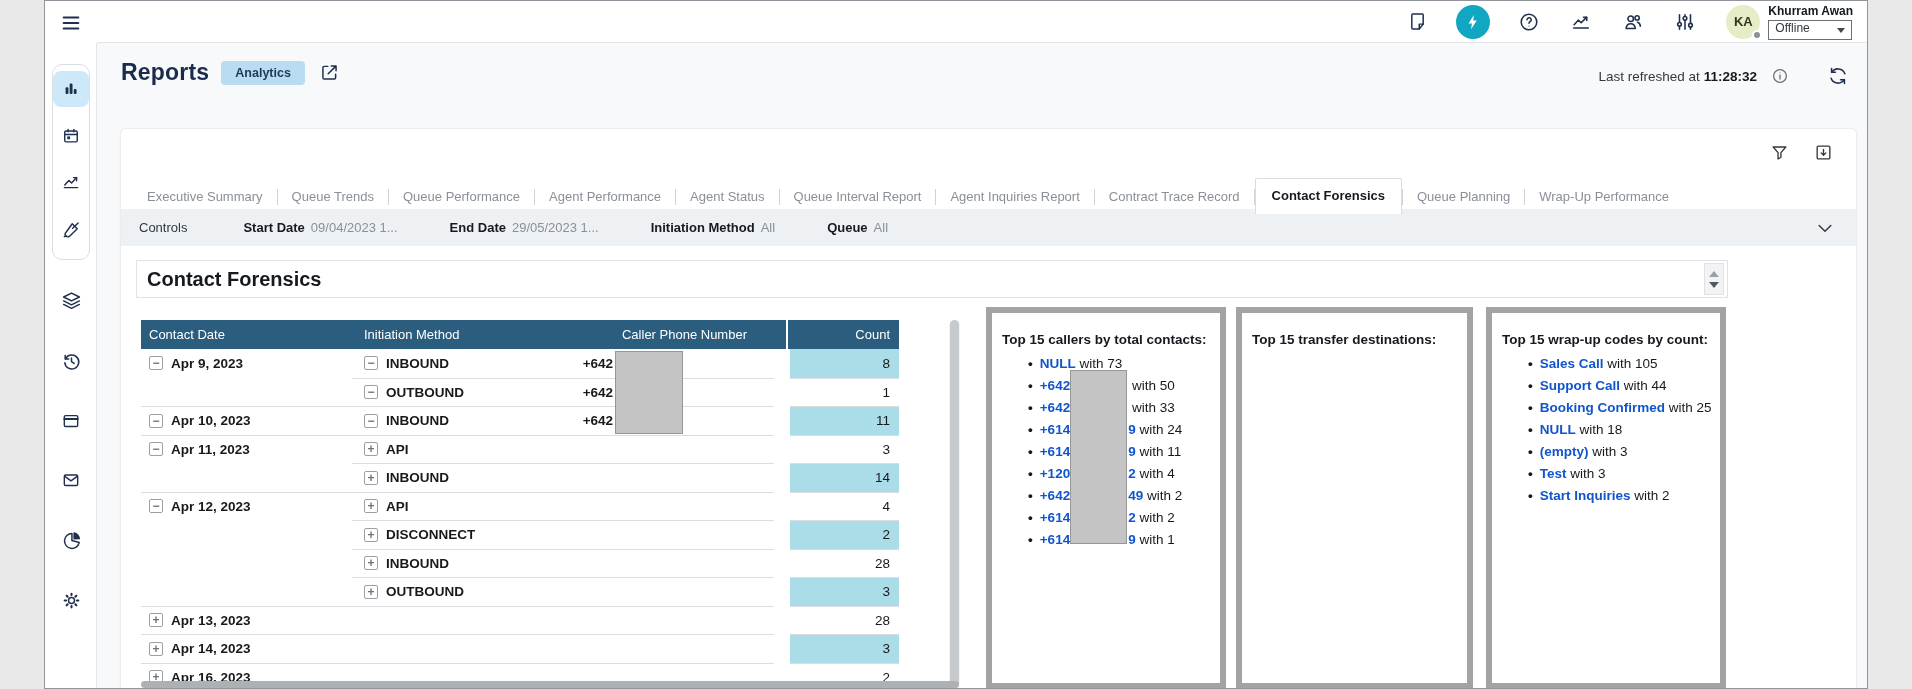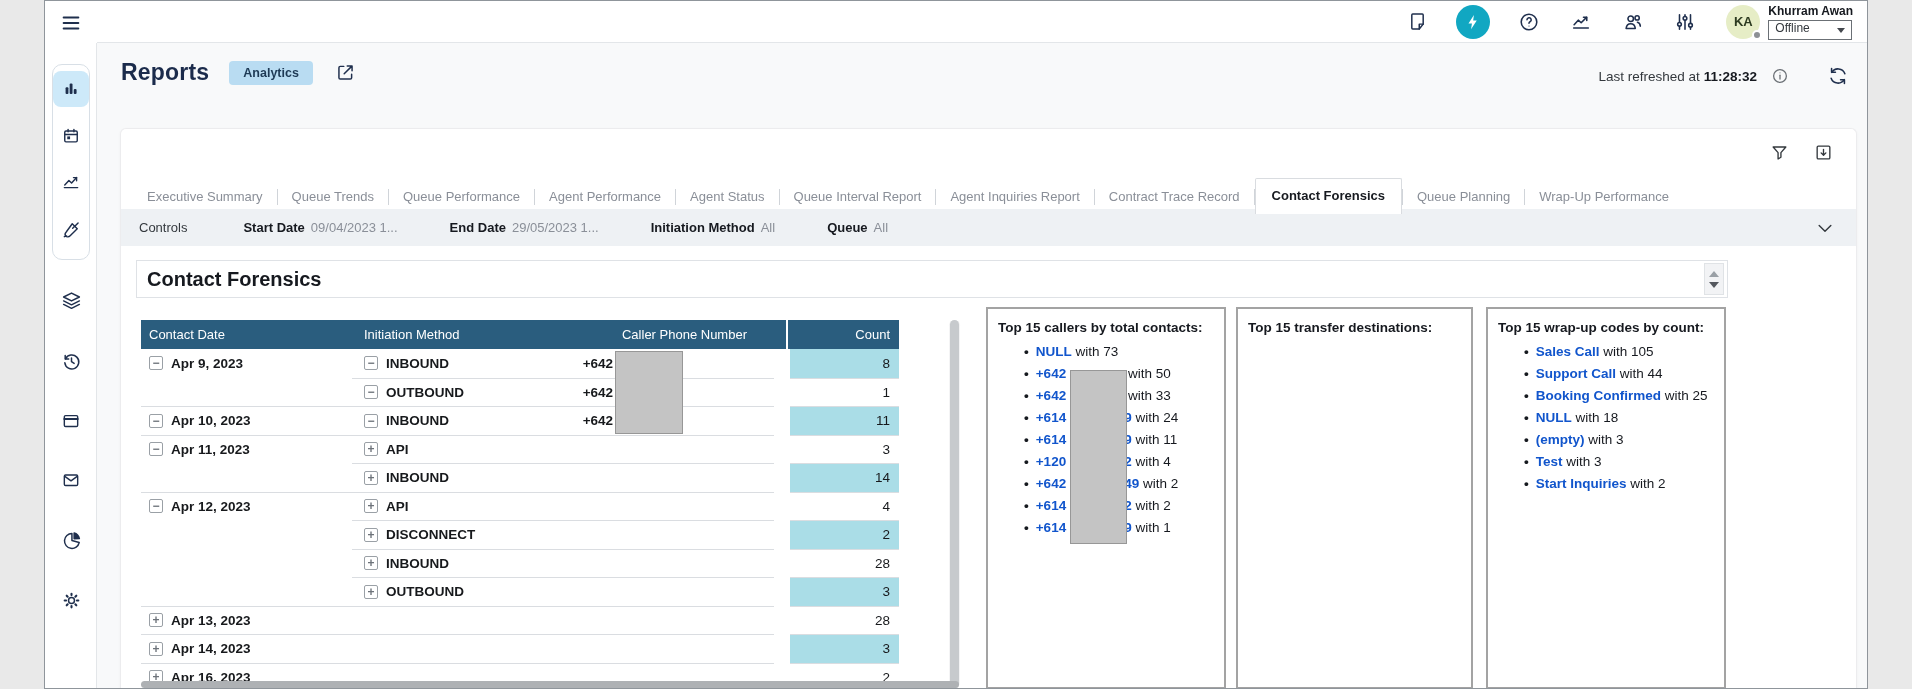--- a/index.html
+++ b/index.html
@@ -32,21 +32,21 @@
   .avatar{position:relative;width:34px;height:34px;border-radius:50%;background:#e6edc6;color:#2c3a20;
     font-size:13px;font-weight:700;display:flex;align-items:center;justify-content:center}
   .status-dot{position:absolute;right:-2px;bottom:-1px;width:10px;height:10px;border-radius:50%;background:#8d9095;border:2px solid #fff}
   .user-name{font-size:12px;font-weight:700;color:var(--ink);margin-bottom:2px}
   .status-select{position:relative;width:84px;height:20px;border:1px solid #6b7075;border-radius:0;
     font-size:12px;color:#33383d;display:flex;padding:0 6px;cursor:pointer;background:#fff}
   .status-select .car{position:absolute;right:6px;top:7px;width:0;height:0;border-left:4px solid transparent;border-right:4px solid transparent;border-top:5px solid #44484e}
 
   
   .main-bg{position:absolute;left:52px;top:42px;right:0;bottom:0;background:#f8f9fa}
-  .page-title-row{position:absolute;left:76px;top:58px;display:flex;align-items:center;gap:20px;z-index:2}
+  .page-title-row{position:absolute;left:76px;top:58px;display:flex;align-items:center;gap:12px;z-index:2}
   .page-title{font-size:23px;font-weight:800;color:#1b2b4b;letter-spacing:.2px}
   .badge{background:#b9dcf2;color:#1e3a55;font-size:12.5px;font-weight:700;padding:5px 14px;border-radius:4px}
   .refresh-row{position:absolute;right:16px;top:62px;display:flex;align-items:center;font-size:13.5px;color:#33383d;z-index:2}
   .refresh-row b{font-weight:800;margin-left:4px;color:#16191f}
   .refresh-row .tbicon{margin-left:10px}
   .refresh-row .gap{width:22px}
 
   
   .card{position:absolute;left:75px;top:127px;right:10px;bottom:0;background:#fff;
     border:1px solid #ececee;border-bottom:none;border-radius:6px 6px 0 0;
@@ -93,21 +93,21 @@
   .cell.hl{background:var(--hl)}
   .cell.bt{border-top:1px solid #dadde1}
   .toggle{width:14px;height:14px;min-width:14px;border:1px solid #9aa0a6;border-radius:2px;background:#fff;
     color:#6d737a;font-size:12px;line-height:12px;display:flex;align-items:center;justify-content:center;cursor:pointer}
 
   .vscroll{position:absolute;left:828px;top:191px;bottom:0;width:11px;background:#f4f4f5;border-radius:6px}
   .vthumb{position:absolute;left:1px;right:1px;top:0;bottom:0;background:#c7cacd;border-radius:6px}
   .hscroll{position:absolute;left:20px;bottom:0;width:818px;height:7px;background:#aeb1b4;border-radius:4px}
 
   
-  .panel{position:absolute;top:178px;bottom:-1px;background:#fff;border:2px solid #a3a3a3;padding:11px 10px;overflow:hidden}
+  .panel{position:absolute;top:178px;bottom:-1px;background:#fff;border:6px solid #a3a3a3;padding:19px 10px;overflow:hidden}
   .panel-1{left:865px;width:240px}.panel-2{left:1115px;width:237px}.panel-3{left:1365px;width:240px}
   .ptitle{font-size:13.5px;font-weight:800;color:#16191f;margin-bottom:9px}
   .pitem{margin:0 0 7px 26px;font-size:13.5px;line-height:15px;white-space:nowrap}
   .bullet{margin-right:7px;font-weight:700}
   .plink{color:var(--link);font-weight:700;text-decoration:none;cursor:pointer}
   .spacer{display:inline-block;width:58px}
   .prest{color:#16191f}
   .stray-dot{position:absolute;left:1076px;top:570px;font-weight:700;color:#3c4043;font-size:13px;z-index:2}
 
   

